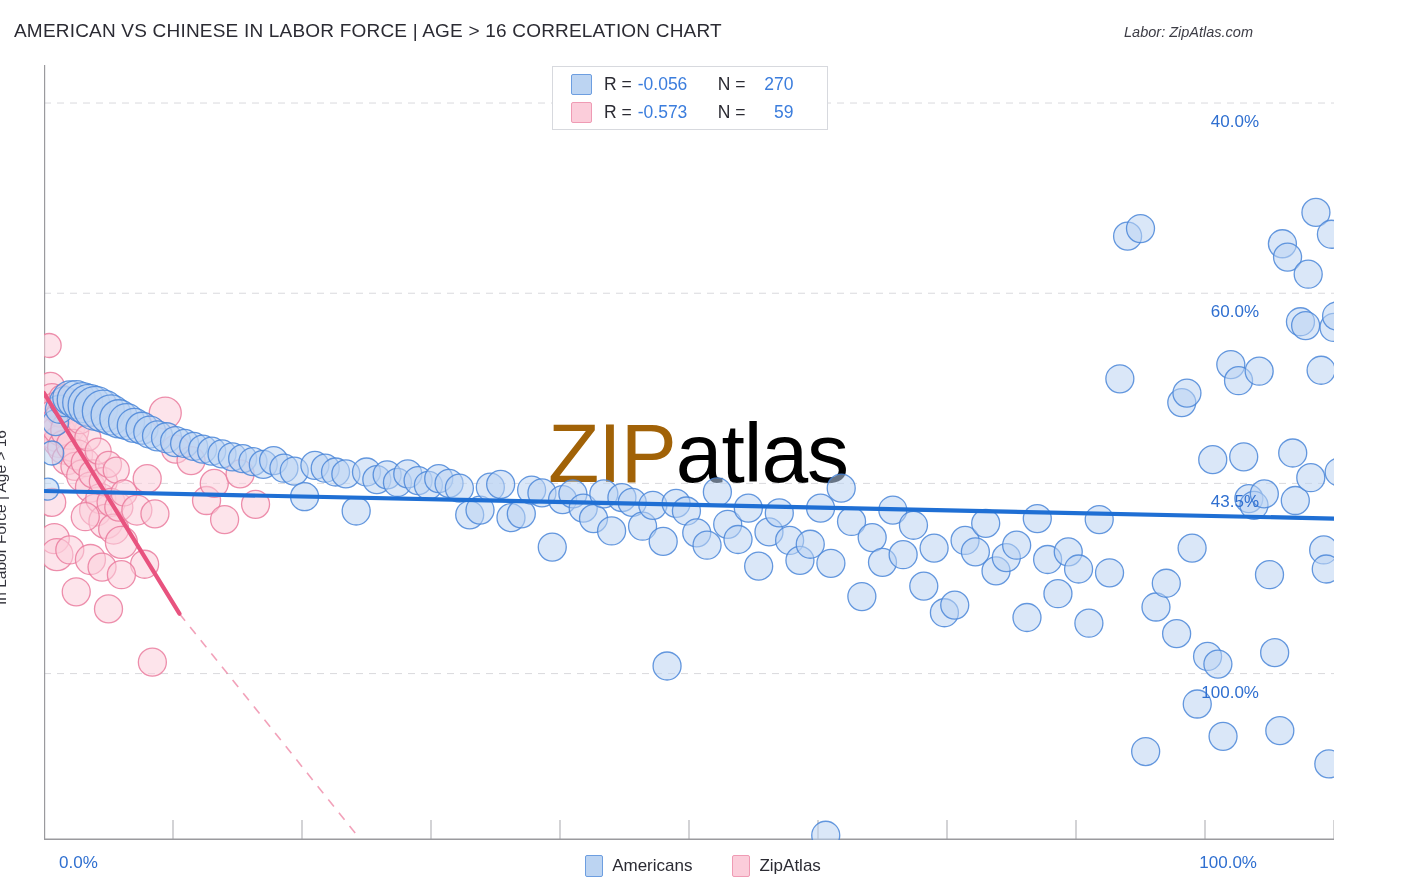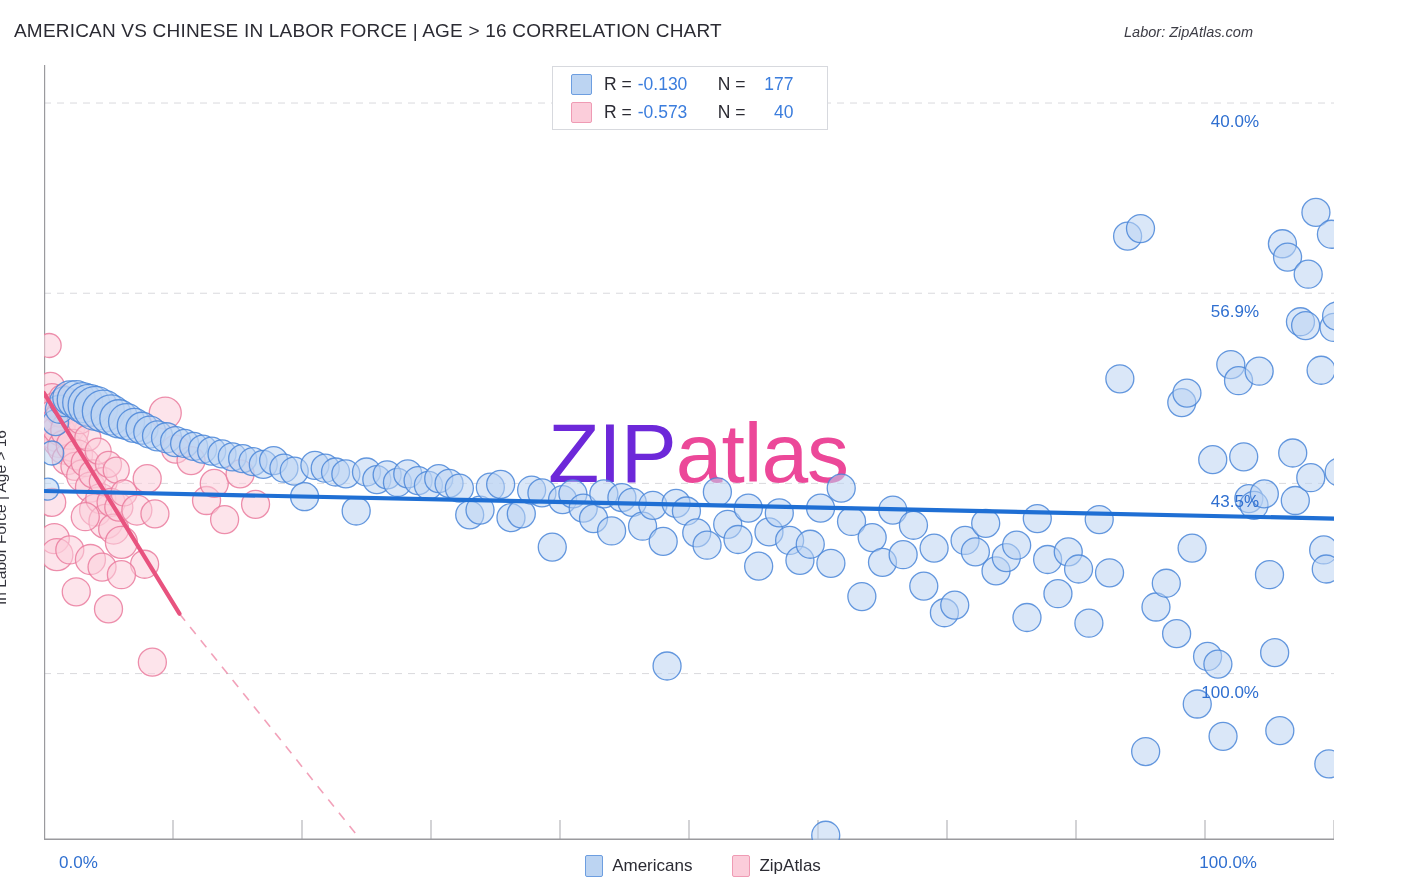--- a/index.html
+++ b/index.html
@@ -59,22 +59,22 @@
   }
   .bl-item{display:flex;align-items:center;margin:0 20px;}
   .bl-swatch{width:18px;height:22px;border-radius:2px;box-sizing:border-box;margin-right:9px;}
   .bl-text{font-size:17px;color:#2b2b33;}
 
   #watermark{
     position:absolute;left:548px;top:405px;
     font-size:84px;font-family:"Liberation Sans",sans-serif;
     letter-spacing:-1px;pointer-events:none;user-select:none;white-space:nowrap;
   }
-  #wm-zip{color:#6d28d9;}
-  #wm-atlas{color:#ec4899;}
+  #wm-zip{color:#a16207;}
+  #wm-atlas{color:#000000;}
 </style>
 </head>
 <body>
 
 <div id="chart-root">
 
   <div id="page-title">AMERICAN VS CHINESE IN LABOR FORCE | AGE &gt; 16 CORRELATION CHART</div>
   <div id="source-label">Labor: ZipAtlas.com</div>
 
   <div id="watermark">
@@ -329,41 +329,41 @@
           <line x1="0" y1="426.0122699386503" x2="1290" y2="453.58895705521473" stroke="#1f6fd4" stroke-width="4.2" stroke-linecap="round"></line>
         </g>
     </svg>
   </div>
 
   <div id="y-axis-title">In Labor Force | Age &gt; 16</div>
 
   <div id="y-tick-labels">
       <div class="ylabel-right" style="top: 682.589px;">100.0%</div>
       <div class="ylabel-right" style="top: 492.405px;">43.5%</div>
-      <div class="ylabel-right" style="top: 302.221px;">56.9%</div>
+      <div class="ylabel-right" style="top: 302.221px;">60.0%</div>
       <div class="ylabel-right" style="top: 112.037px;">40.0%</div>
     </div>
 
   <div id="x-left-label">0.0%</div>
   <div id="x-right-label">100.0%</div>
 
   <div id="legend-box">
     <div class="legend-row">
       <span class="legend-swatch sw-blue"></span>
       <span class="lg-rlabel">R =</span>
-      <span class="lg-rval">-0.130</span>
+      <span class="lg-rval">-0.056</span>
       <span class="lg-nlabel">N =</span>
-      <span class="lg-nval">177</span>
+      <span class="lg-nval">270</span>
     </div>
     <div class="legend-row">
       <span class="legend-swatch sw-pink"></span>
       <span class="lg-rlabel">R =</span>
       <span class="lg-rval">-0.573</span>
       <span class="lg-nlabel">N =</span>
-      <span class="lg-nval">40</span>
+      <span class="lg-nval">59</span>
     </div>
   </div>
 
   <div id="bottom-legend">
     <div class="bl-item">
       <span class="bl-swatch sw-blue"></span>
       <span class="bl-text">Americans</span>
     </div>
     <div class="bl-item">
       <span class="bl-swatch sw-pink"></span>

